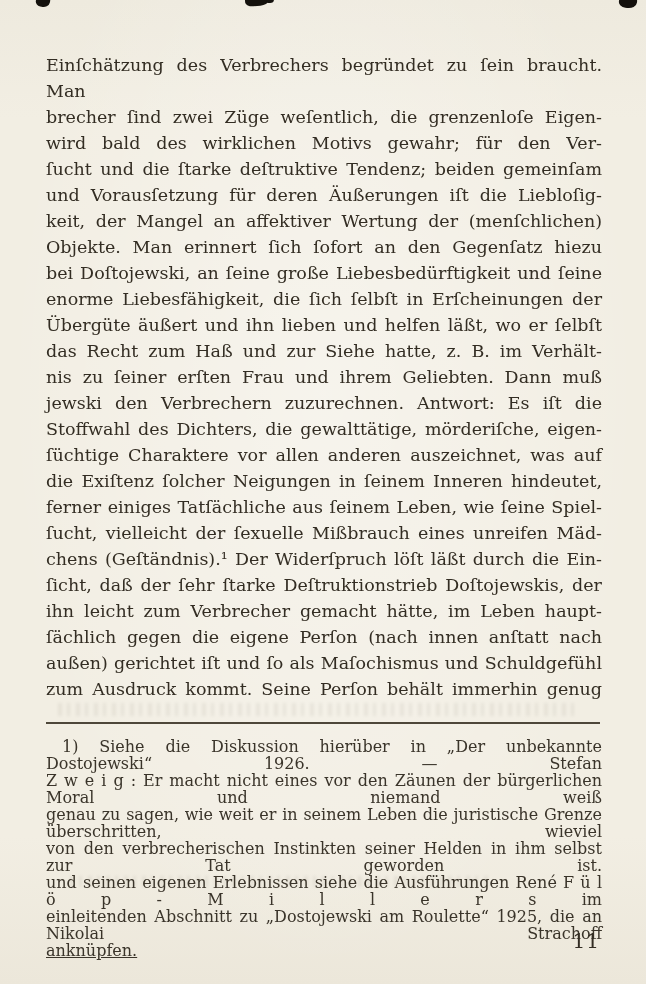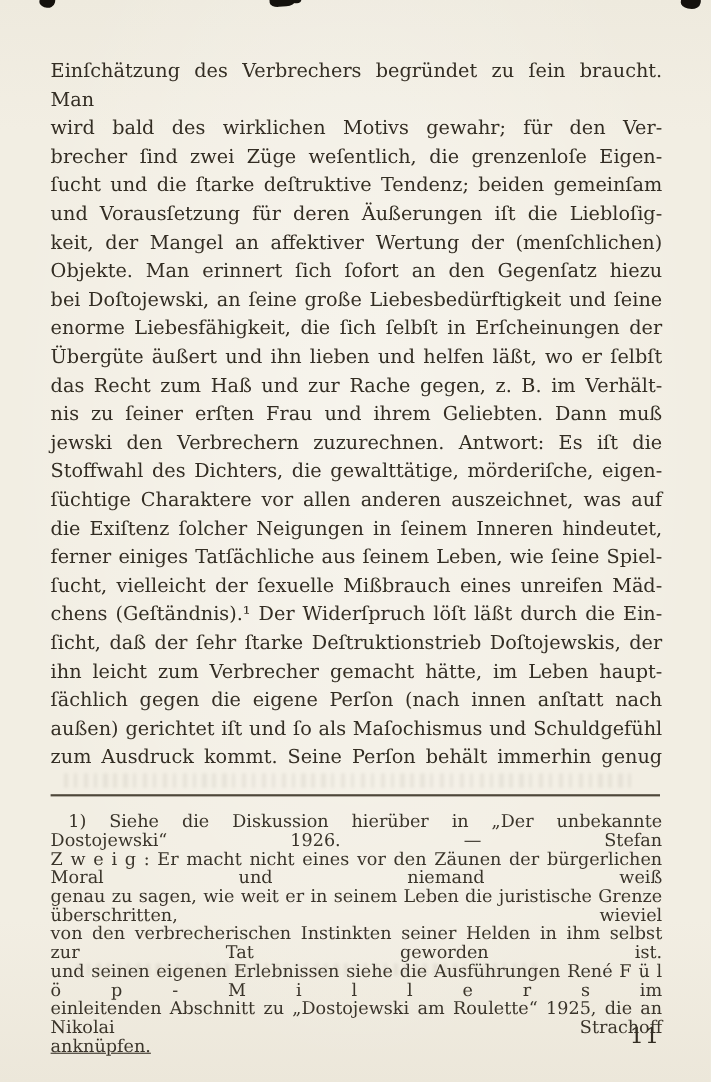--- a/index.html
+++ b/index.html
@@ -98,30 +98,30 @@
 
 <div class="page">
 
   <div class="artifact a1"></div>
   <div class="artifact a2"></div>
   <div class="artifact a3"></div>
   <div class="artifact a4"></div>
 
   <main class="textblock">
       <div class="body-line">Einſchätzung des Verbrechers begründet zu ſein braucht. Man</div>
+      <div class="body-line">brecher ſind zwei Züge weſentlich, die grenzenloſe Eigen-</div>
       <div class="body-line">wird bald des wirklichen Motivs gewahr; für den Ver-</div>
-      <div class="body-line">brecher ſind zwei Züge weſentlich, die grenzenloſe Eigen-</div>
       <div class="body-line">ſucht und die ſtarke deſtruktive Tendenz; beiden gemeinſam</div>
       <div class="body-line">und Vorausſetzung für deren Äußerungen iſt die Liebloſig-</div>
       <div class="body-line">keit, der Mangel an affektiver Wertung der (menſchlichen)</div>
       <div class="body-line">Objekte. Man erinnert ſich ſofort an den Gegenſatz hiezu</div>
       <div class="body-line">bei Doſtojewski, an ſeine große Liebesbedürftigkeit und ſeine</div>
       <div class="body-line">enorme Liebesfähigkeit, die ſich ſelbſt in Erſcheinungen der</div>
       <div class="body-line">Übergüte äußert und ihn lieben und helfen läßt, wo er ſelbſt</div>
-      <div class="body-line">das Recht zum Haß und zur Rache gegen, z. B. im Verhält-</div>
+      <div class="body-line">das Recht zum Haß und zur Siehe hatte, z. B. im Verhält-</div>
       <div class="body-line">nis zu ſeiner erſten Frau und ihrem Geliebten. Dann muß</div>
       <div class="body-line">jewski den Verbrechern zuzurechnen. Antwort: Es iſt die</div>
       <div class="body-line">Stoffwahl des Dichters, die gewalttätige, mörderiſche, eigen-</div>
       <div class="body-line">ſüchtige Charaktere vor allen anderen auszeichnet, was auf</div>
       <div class="body-line">die Exiſtenz ſolcher Neigungen in ſeinem Inneren hindeutet,</div>
       <div class="body-line">ferner einiges Tatſächliche aus ſeinem Leben, wie ſeine Spiel-</div>
       <div class="body-line">ſucht, vielleicht der ſexuelle Mißbrauch eines unreifen Mäd-</div>
       <div class="body-line">chens (Geſtändnis).¹ Der Widerſpruch löſt läßt durch die Ein-</div>
       <div class="body-line">ſicht, daß der ſehr ſtarke Deſtruktionstrieb Doſtojewskis, der</div>
       <div class="body-line">ihn leicht zum Verbrecher gemacht hätte, im Leben haupt-</div>

